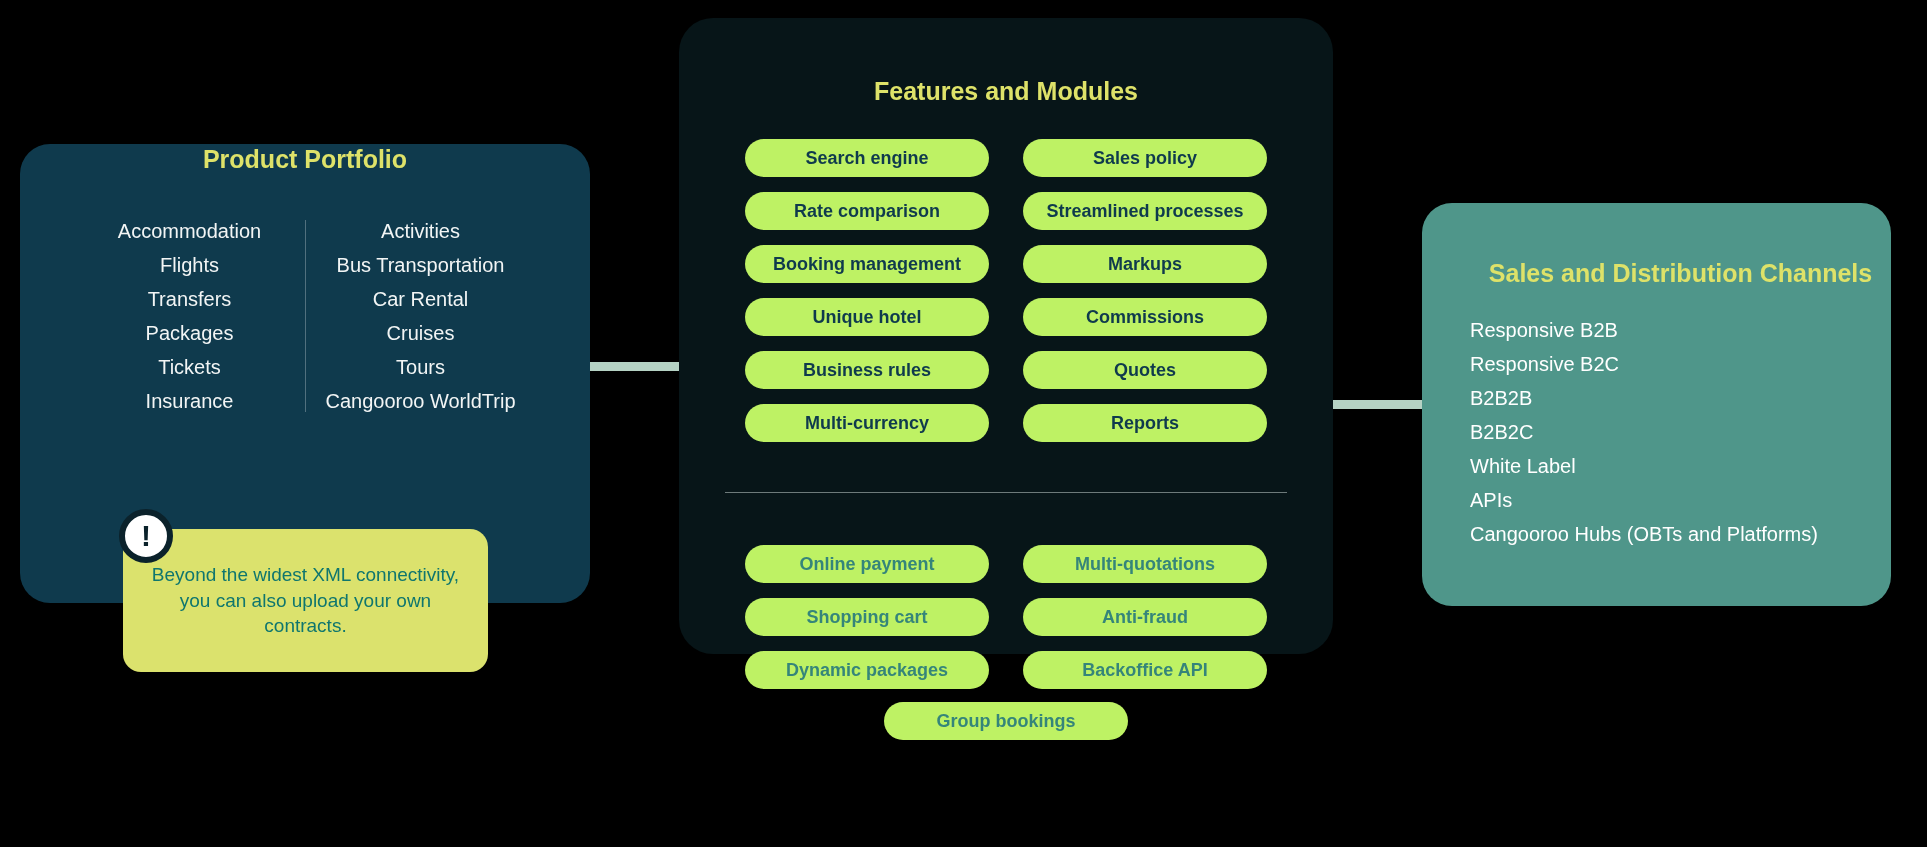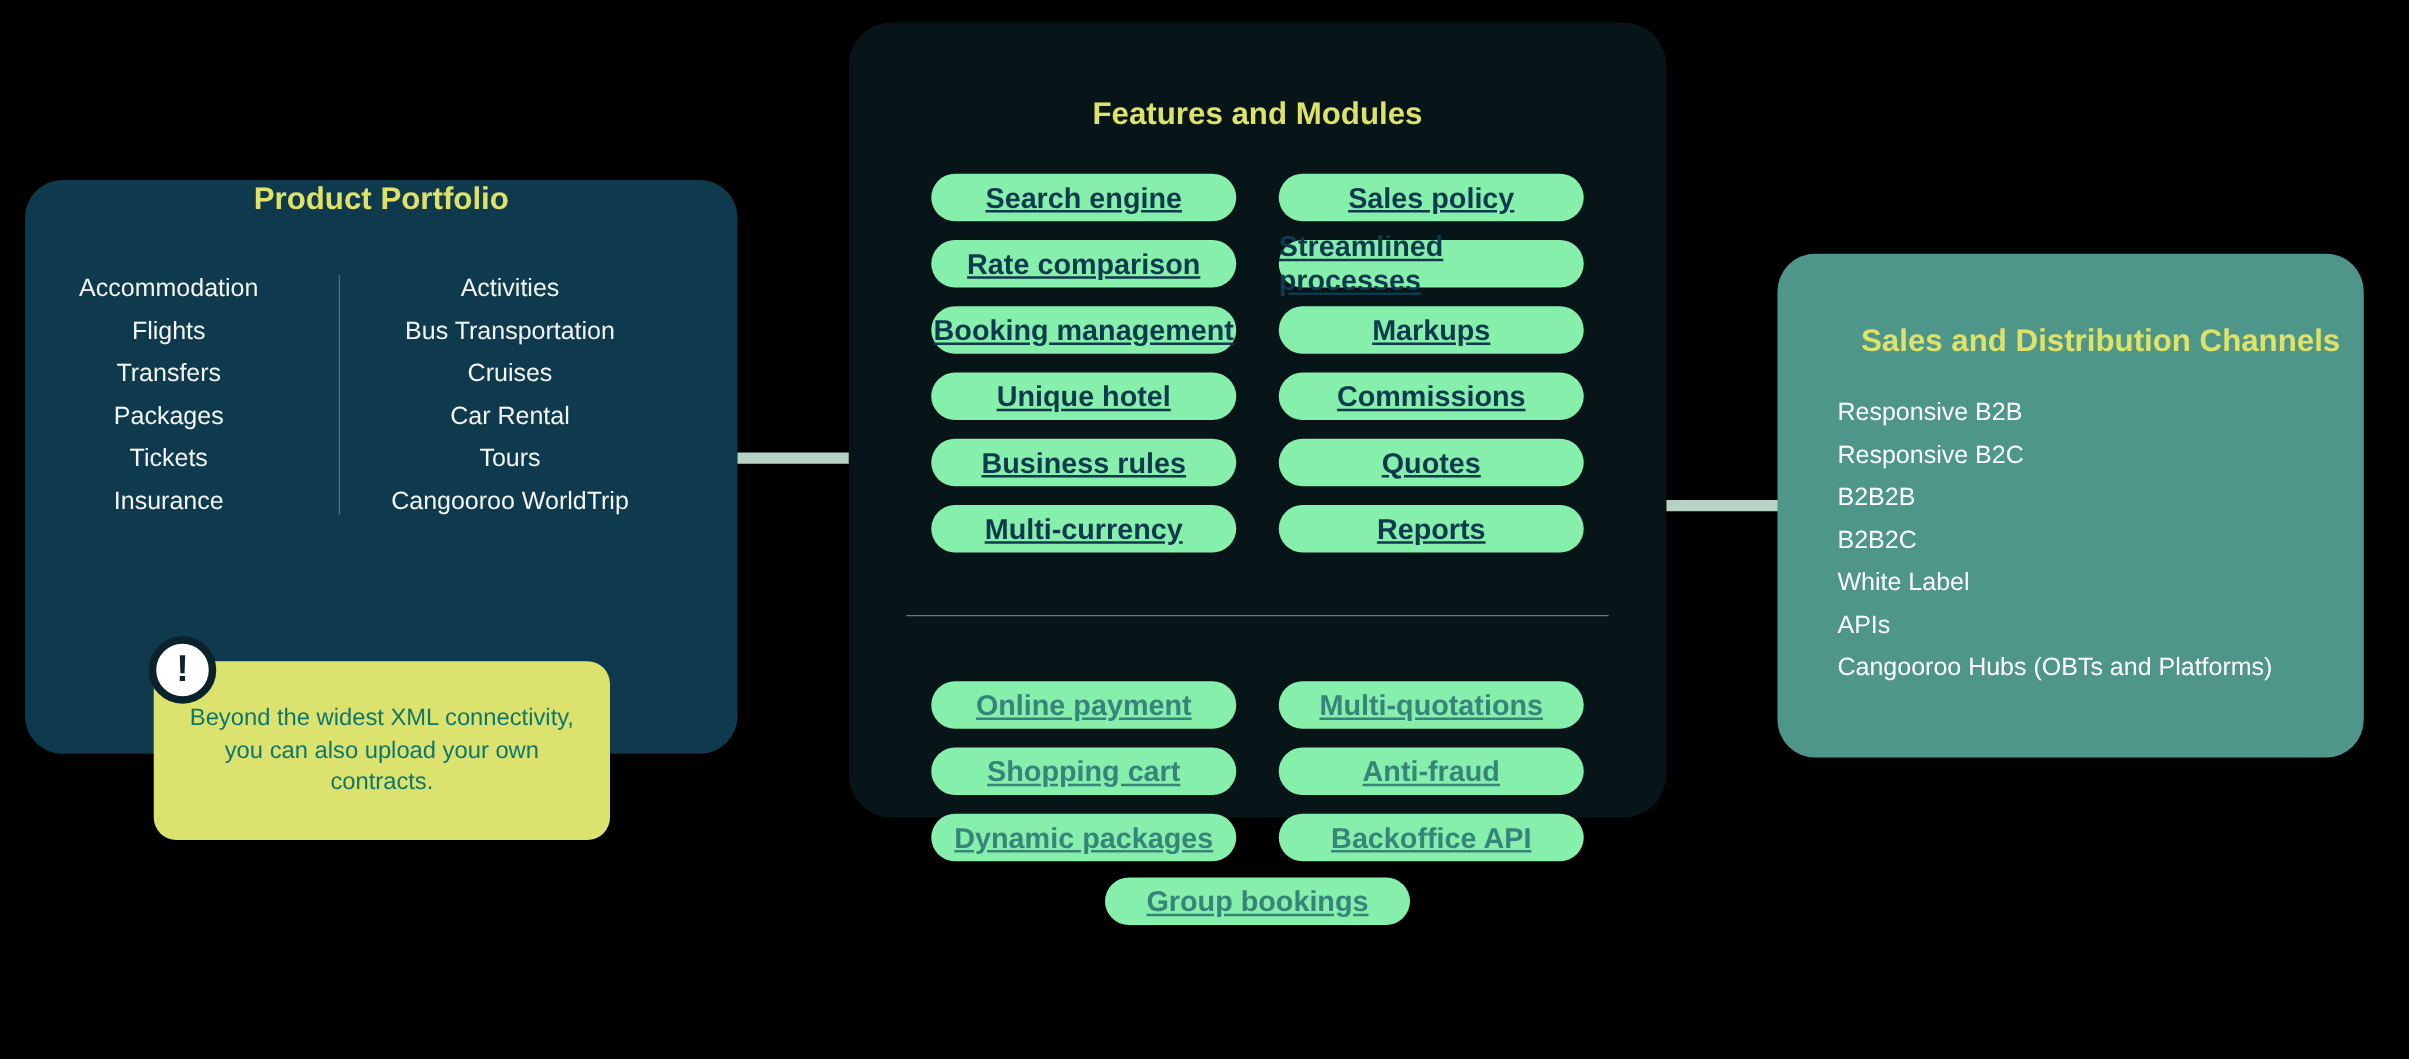--- a/index.html
+++ b/index.html
@@ -11,21 +11,21 @@
 
   
   .panel-left {
     left: 20px; top: 144px; width: 570px; height: 459px;
     background: #0f3a4d; border-radius: 30px; 
   }
   .panel-title {
     color: #dee269; font-weight: bold; font-size: 25px;
     text-align: center; line-height: 30px;
   }
-  .left-lists { display: flex; margin-top: 40px; gap: 21px; }
+  .left-lists { display: flex; justify-content: center; margin-top: 40px; }
   .left-col { width: 230px; text-align: center; color: #f2f5f5; font-size: 20px; line-height: 34px; }
   .v-divider { width: 1px; background: rgba(255,255,255,0.28); margin: 6px 0; }
 
   
   .callout {
     position: absolute; left: 123px; top: 529px; width: 365px; height: 143px;
     background: #dbe26d; border-radius: 18px;
     display: flex; align-items: center; justify-content: center;
     padding: 10px 26px; box-sizing: border-box;
   }
@@ -44,23 +44,23 @@
     left: 679px; top: 18px; width: 654px; height: 636px;
     background: #071518; border-radius: 34px; padding-top: 58px;
   }
   .pill-grid {
     display: grid; grid-template-columns: 244px 244px;
     column-gap: 34px; row-gap: 15px; justify-content: center;
   }
   .grid-primary { margin-top: 33px; }
   .grid-secondary { margin-top: 52px; }
   .pill {
-    height: 38px; border-radius: 19px; background: #86efac;
+    height: 38px; border-radius: 19px; background: #bef264;
     display: flex; align-items: center; justify-content: center;
-    font-weight: bold; font-size: 23px; color: #0f3a4d; text-decoration: underline;
+    font-weight: bold; font-size: 18px; color: #0f3a4d;
   }
   .pill.teal { color: #35857a; }
   .center-divider {
     height: 1px; background: #6d7a7a; margin: 50px 46px 0 46px;
   }
   .pill-centered { width: 244px; margin: 13px auto 0 auto; }
 
   
   .panel-right {
     left: 1422px; top: 203px; width: 469px; height: 403px;
@@ -86,22 +86,22 @@
       <div>Flights</div>
       <div>Transfers</div>
       <div>Packages</div>
       <div>Tickets</div>
       <div>Insurance</div>
     </div>
     <div class="v-divider"></div>
     <div class="left-col">
       <div>Activities</div>
       <div>Bus Transportation</div>
+      <div>Car Rental</div>
       <div>Cruises</div>
-      <div>Car Rental</div>
       <div>Tours</div>
       <div>Cangooroo WorldTrip</div>
     </div>
   </div>
 </div>
 
 <div class="callout">
   <div class="callout-text">Beyond the widest XML connectivity, you can also upload your own contracts.</div>
 </div>
 <div class="callout-icon">

